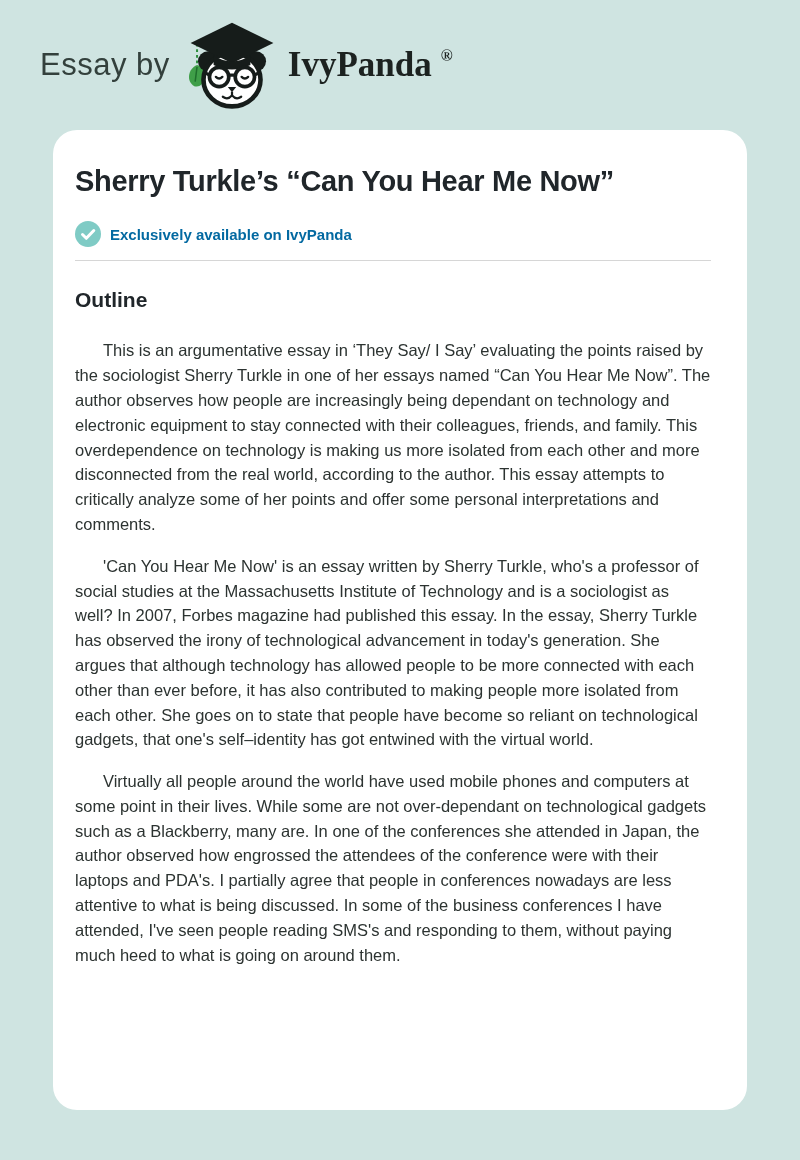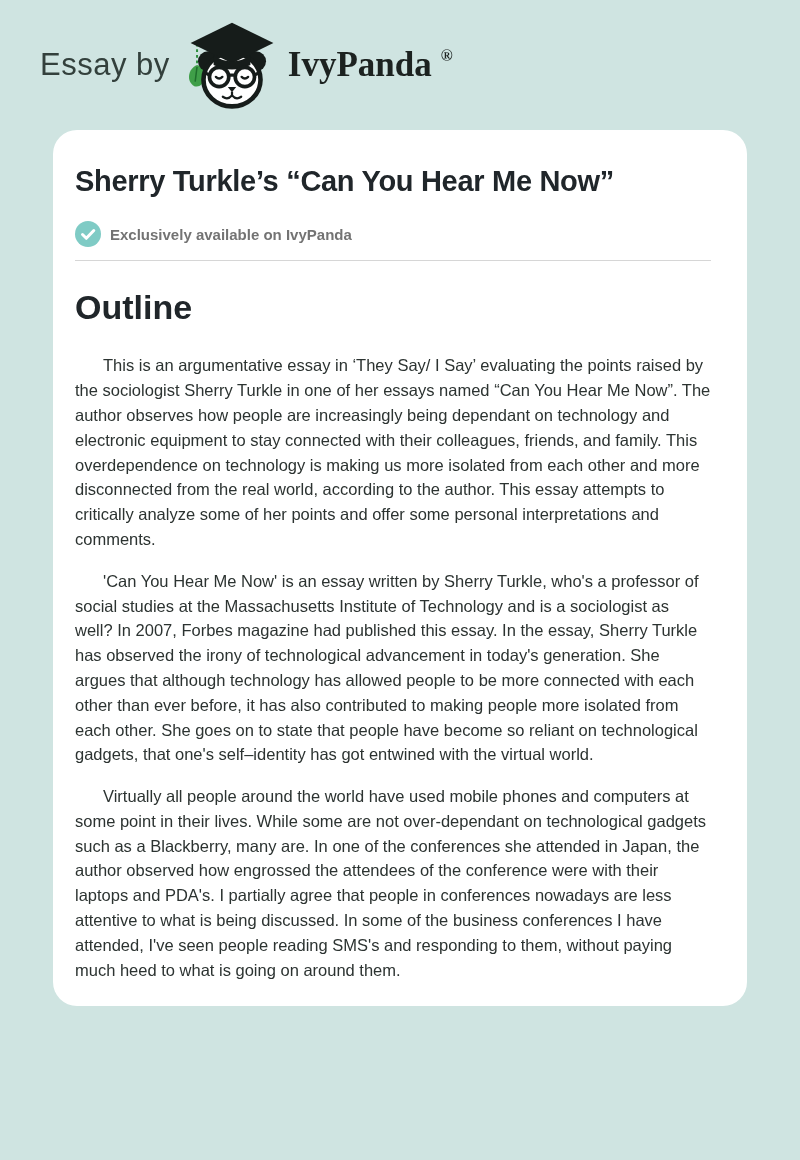--- a/index.html
+++ b/index.html
@@ -37,21 +37,21 @@
     align-items: flex-start;
     gap: 8px;
   }
   .brand .reg {
     font-size: 16px;
     margin-top: 2px;
     margin-left: 1px;
   }
   .card {
     margin: 0 53px;
-    height: 876px;
+    height: 980px;
     background: #ffffff;
     border-radius: 24px;
     padding: 35px 36px 40px 22px;
     overflow: hidden;
   }
   .title {
     font-size: 29px;
     font-weight: bold;
     color: #20262a;
     letter-spacing: -0.3px;
@@ -60,31 +60,31 @@
   .badge-row {
     margin-top: 23px;
     display: flex;
     align-items: center;
     gap: 9px;
   }
   .badge-icon { width: 26px; height: 26px; flex: 0 0 auto; }
   .badge-text {
     font-size: 15px;
     font-weight: bold;
-    color: #737373;
+    color: #0369a1;
   }
   .divider {
     margin-top: 13px;
     border: none;
     border-top: 1px solid #d6d6d6;
     height: 0;
   }
   .outline-heading {
     margin-top: 27px;
-    font-size: 34px;
+    font-size: 21px;
     font-weight: bold;
     color: #20262a;
   }
   .body-copy { margin-top: 26px; }
   .body-copy p {
     font-size: 16.5px;
     line-height: 24.8px;
     color: #2c3331;
     text-indent: 28px;
     margin-bottom: 17px;

